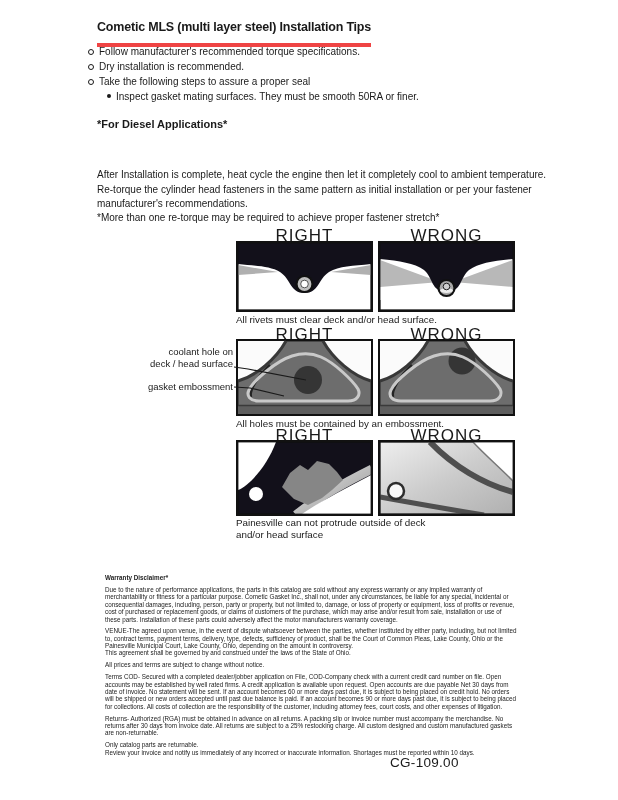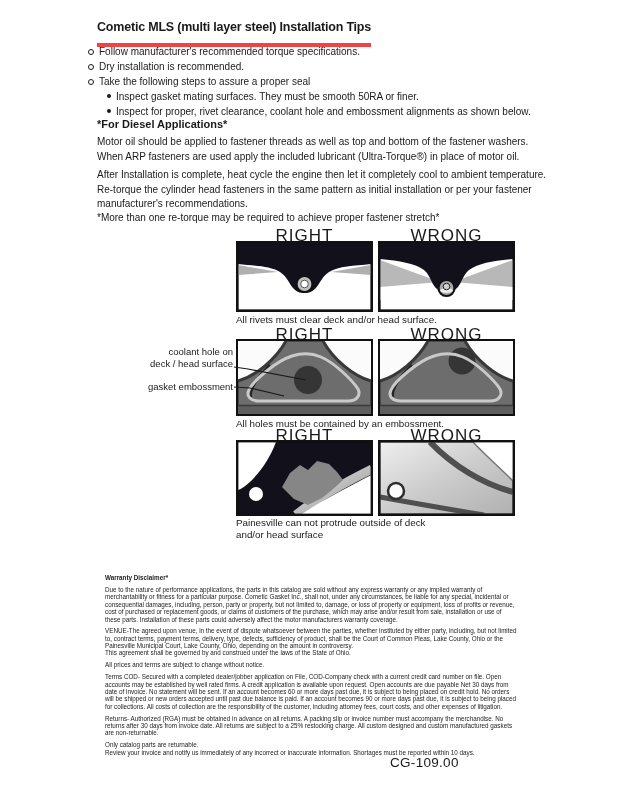--- a/index.html
+++ b/index.html
@@ -49,28 +49,23 @@
       <span>Dry installation is recommended.</span>
     </div>
     <div class="tip-row">
       <span class="b-open"></span>
       <span>Take the following steps to assure a proper seal</span>
     </div>
     <div class="tip-row sub">
       <span class="b-fill"></span>
       <span>Inspect gasket mating surfaces.  They must be smooth 50RA or finer.</span>
     </div>
-    <div class="tip-row sub">
-      <span class="b-fill"></span>
-      <span>Inspect for proper, rivet clearance, coolant hole and embossment alignments as shown below.</span>
-    </div>
   </div>
 
   <div class="abs diesel-head">*For Diesel Applications*</div>
-  <div class="abs body-par" style="top:135px;">Motor oil should be applied to fastener threads as well as top and bottom of the fastener washers. When ARP fasteners are used apply the included lubricant (Ultra-Torque®) in place of motor oil.</div>
   <div class="abs body-par" style="top:168px;">After Installation is complete, heat cycle the engine then let it completely cool to ambient temperature. Re-torque the cylinder head fasteners in the same pattern as initial installation or per your fastener manufacturer's recommendations.</div>
   <div class="abs body-par" style="top:211px;">*More than one re-torque may be required to achieve proper fastener stretch*</div>
 
   <div class="abs rw-label" style="left:236px;top:226px;">RIGHT</div>
   <div class="abs rw-label" style="left:378px;top:226px;">WRONG</div>
 
   <div class="abs panel" style="left:236px;top:241px;">
     <svg width="137" height="71" viewBox="0 0 137 71" preserveAspectRatio="none">
       <rect x="1.2" y="1.2" width="134.6" height="68.6" fill="#ffffff" stroke="#111111" stroke-width="2.4"></rect>
       <polygon points="2,24 42,31 2,34" fill="#b0b0b0"></polygon>

